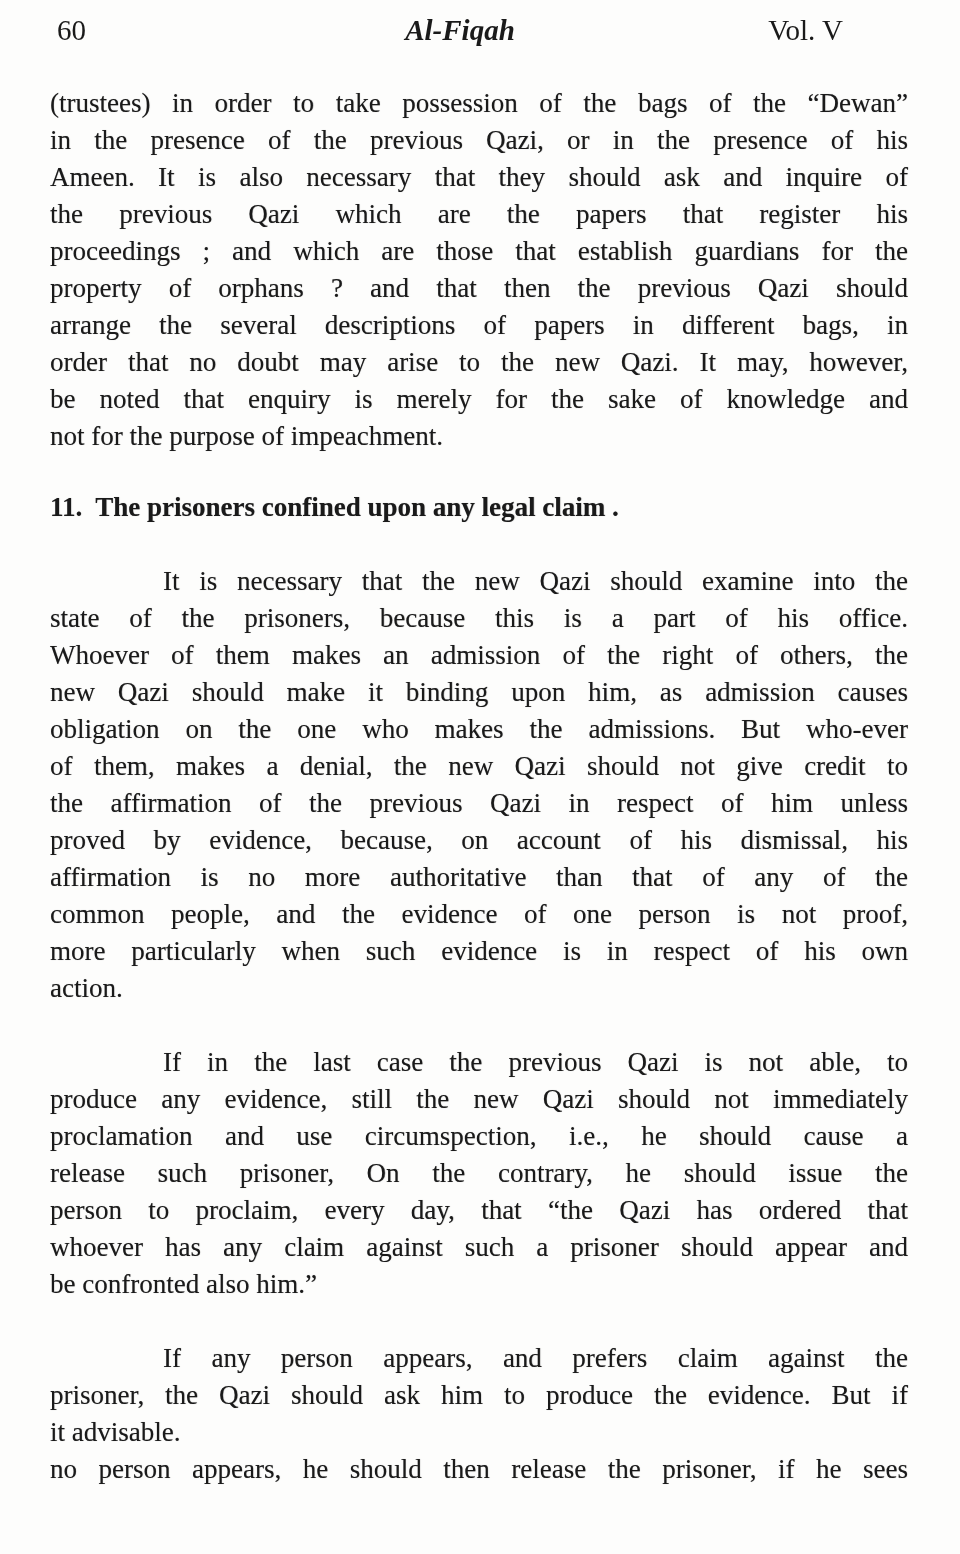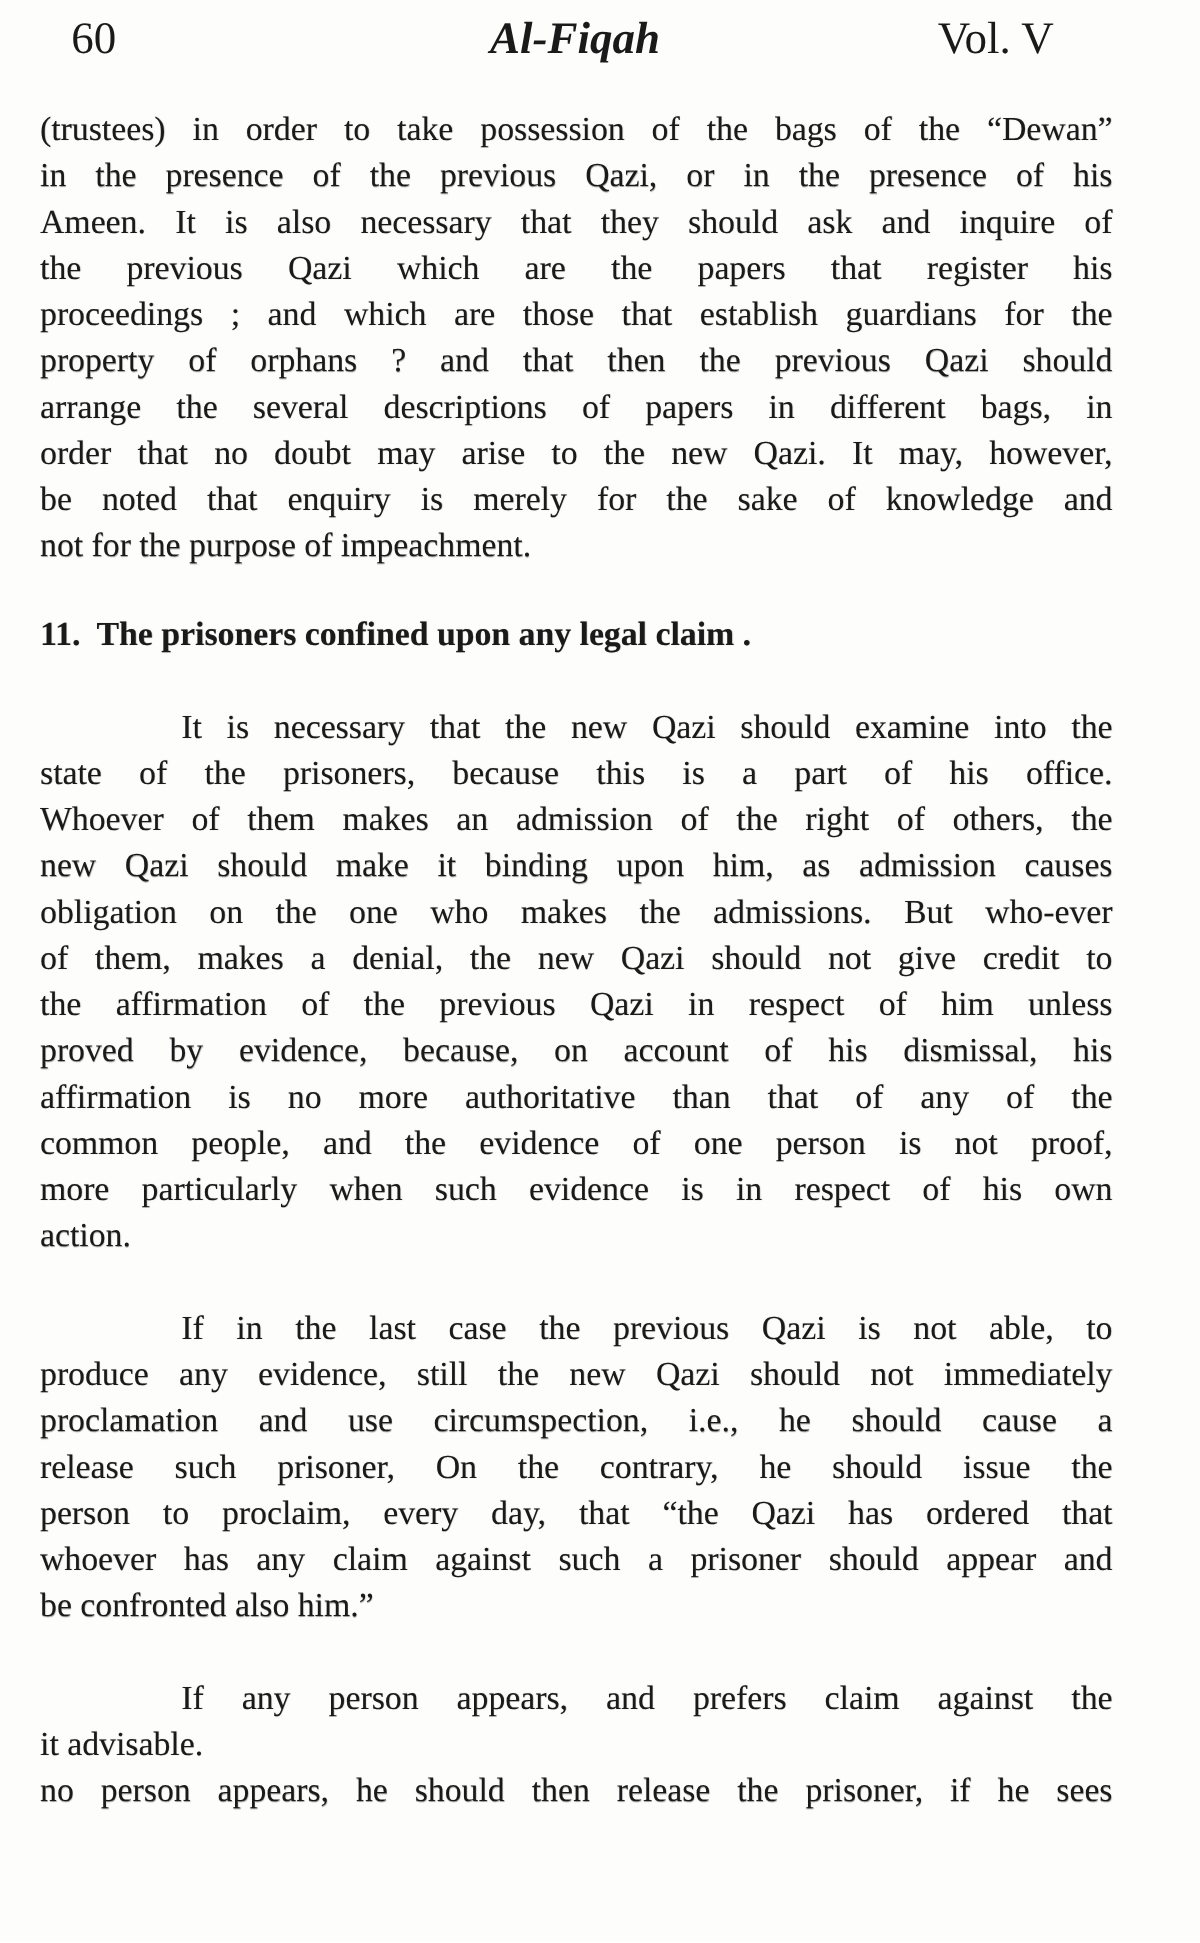--- a/index.html
+++ b/index.html
@@ -13,21 +13,21 @@
     height: 1554px;
     background: #fdfdfc;
     font-family: "Liberation Serif", "DejaVu Serif", serif;
     color: #1a1a1a;
     overflow: hidden;
   }
   .page-header {
     position: relative;
     height: 36px;
     margin-top: 12px;
-    font-size: 36px;
+    font-size: 29px;
     line-height: 36px;
     padding-left: 28px;
   }
   .page-number {
     position: absolute;
     left: 57px;
     top: 0;
   }
   .book-title {
     position: absolute;
@@ -36,21 +36,21 @@
     font-style: italic;
     font-weight: 700;
   }
   .volume {
     position: absolute;
     right: 117px;
     top: 0;
     text-align: center;
   }
   .content {
-    margin: 0 52px 0 32px;
+    margin: 0 52px 0 50px;
     width: 858px;
     filter: blur(0.3px);
     text-shadow: 0.3px 0.3px 0.7px rgba(35,35,35,0.45);
   }
   .paragraph {
     margin-top: 37px;
   }
   .line {
     font-size: 27px;
     line-height: 37px;
@@ -111,17 +111,18 @@
         <div class="line indent">If in the last case the previous Qazi is not able, to</div>
         <div class="line">produce any evidence, still the new Qazi should not immediately</div>
         <div class="line">proclamation and use circumspection, i.e., he should cause a</div>
         <div class="line">release such prisoner, On the contrary, he should issue the</div>
         <div class="line">person to proclaim, every day, that “the Qazi has ordered that</div>
         <div class="line">whoever has any claim against such a prisoner should appear and</div>
         <div class="line last">be confronted also him.”</div>
       </div>
       <div class="paragraph">
         <div class="line indent">If any person appears, and prefers claim against the</div>
+        <div class="line">prisoner, the Qazi should ask him to produce the evidence. But if</div>
         <div class="line last">it advisable.</div>
         <div class="line">no person appears, he should then release the prisoner, if he sees</div>
       </div>
     </div>
 </div>
 
 </body></html>

